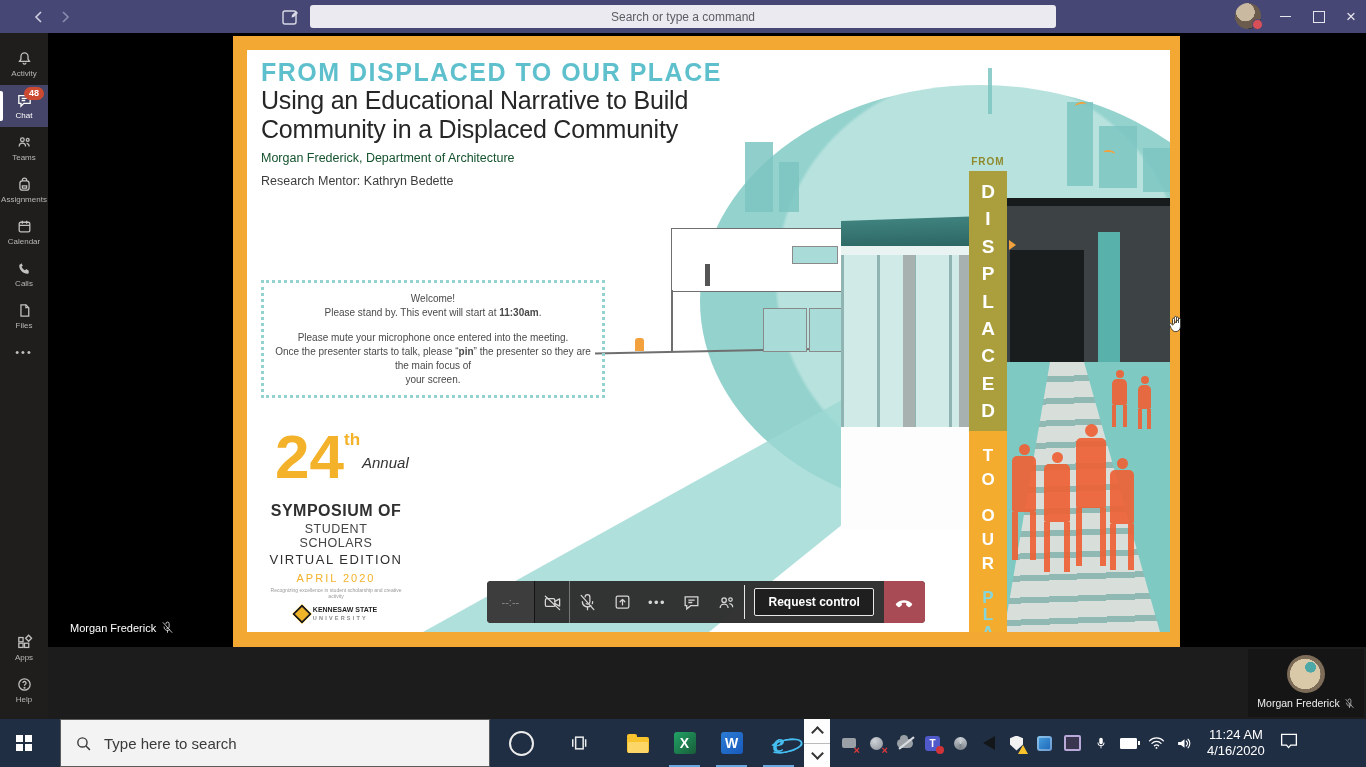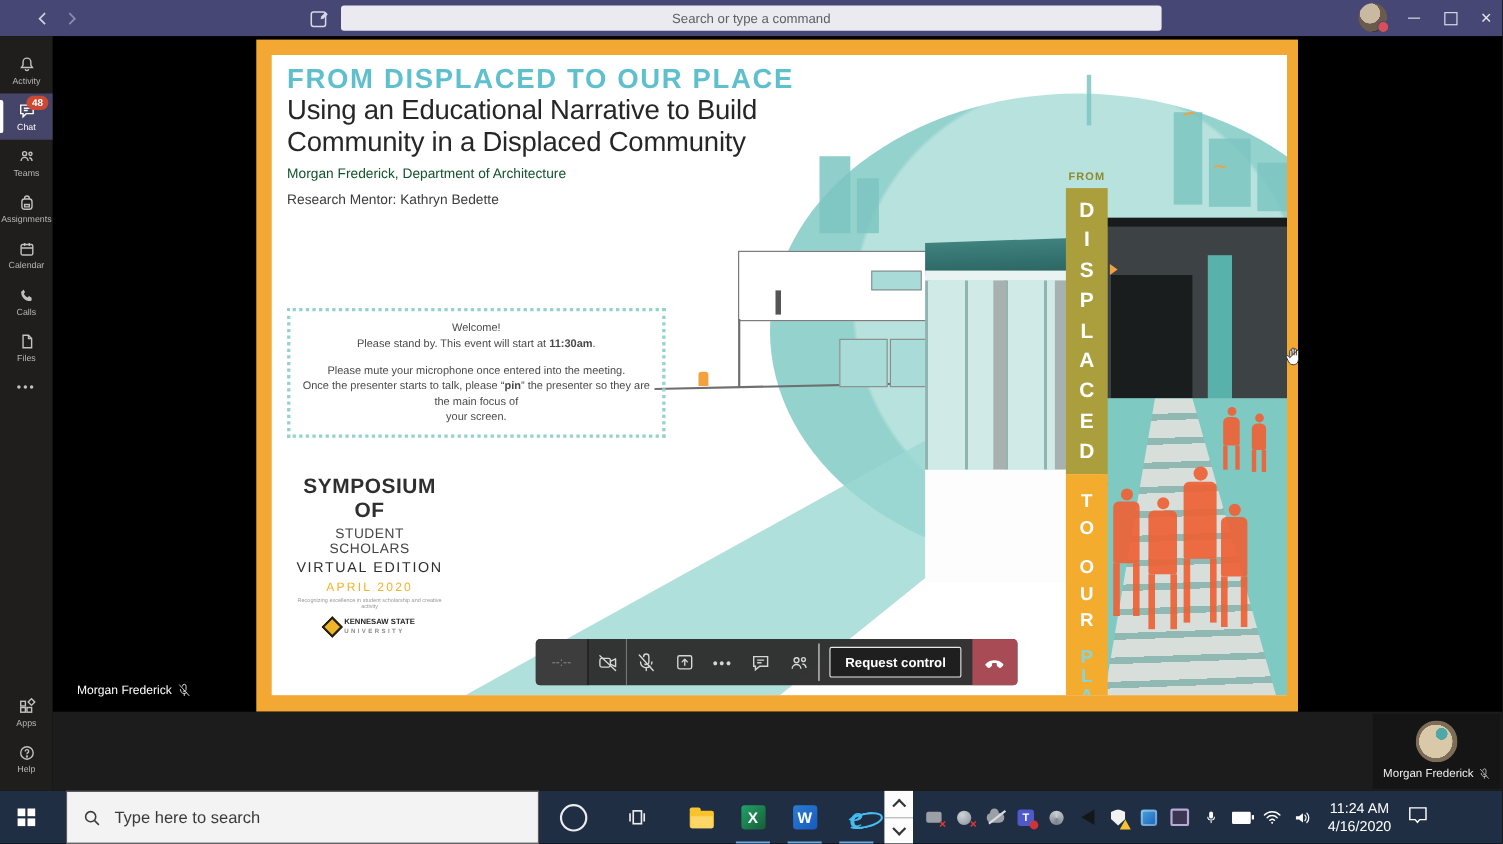--- a/index.html
+++ b/index.html
@@ -110,21 +110,21 @@
   .welcome{left:14px;top:230px;width:344px;height:118px;border:3.5px dotted #93d2cf;
            display:flex;flex-direction:column;justify-content:center;text-align:center;
            font-size:10px;line-height:14px;color:#4a4a4a;padding:0 6px;box-sizing:border-box;}
   .welcome .gap{height:11px;}
 
   .symp{left:22px;top:378px;width:134px;text-align:center;color:#2f2f2f;}
   .symp-24row{display:flex;justify-content:flex-start;align-items:flex-start;padding-left:6px;}
   .symp-24{font-size:62px;line-height:58px;font-weight:bold;color:#f3b229;}
   .symp-th{font-size:17px;font-weight:bold;color:#f3b229;margin-top:2px;}
   .symp-annual{font-size:15px;font-style:italic;color:#333;text-align:right;margin-top:26px;margin-left:2px;}
-  .symp-l1{font-size:19px;font-weight:bold;letter-spacing:.5px;margin-top:4px;}
+  .symp-l1{font-size:16px;font-weight:bold;letter-spacing:.5px;margin-top:16px;}
   .symp-l2{font-size:12.5px;color:#454545;letter-spacing:.5px;margin-top:2px;}
   .symp-l3{font-size:13px;letter-spacing:1.5px;margin-top:2px;}
   .symp-date{font-size:11px;color:#f3b229;letter-spacing:2px;margin-top:5px;}
   .symp-tag{font-size:5px;color:#999;margin-top:3px;}
   .symp-logo{display:flex;align-items:center;justify-content:center;gap:4px;margin-top:7px;}
   .ksu-mark{width:14px;height:14px;background:#f0b429;transform:rotate(45deg);box-shadow:inset 0 0 0 2px #1f1f1f;}
   .ksu-txt1{font-size:7px;font-weight:bold;color:#1f1f1f;text-align:left;line-height:8px;}
   .ksu-txt2{font-size:5.5px;color:#8a8a8a;letter-spacing:2.2px;}
 
   
@@ -465,20 +465,25 @@
         <div class="abs welcome">
           <div>Welcome!</div>
           <div><span>Please stand by. This event will start at </span><b>11:30am</b><span>.</span></div>
           <div class="gap"></div>
           <div>Please mute your microphone once entered into the meeting.</div>
           <div><span>Once the presenter starts to talk, please “</span><b>pin</b><span>” the presenter so they are the main focus of</span></div>
           <div>your screen.</div>
         </div>
 
         <div class="abs symp">
+          <div class="symp-24row">
+            <span class="symp-24">24</span>
+            <span class="symp-th">th</span>
+            <span class="symp-annual">Annual</span>
+          </div>
           <div class="symp-l1">SYMPOSIUM OF</div>
           <div class="symp-l2">STUDENT SCHOLARS</div>
           <div class="symp-l3">VIRTUAL EDITION</div>
           <div class="symp-date">APRIL 2020</div>
           <div class="symp-tag">Recognizing excellence in student scholarship and creative activity</div>
           <div class="symp-logo">
             <span class="ksu-mark"></span>
             <span class="ksu-txt1">
               <div>KENNESAW STATE</div>
               <div class="ksu-txt2">UNIVERSITY</div>

